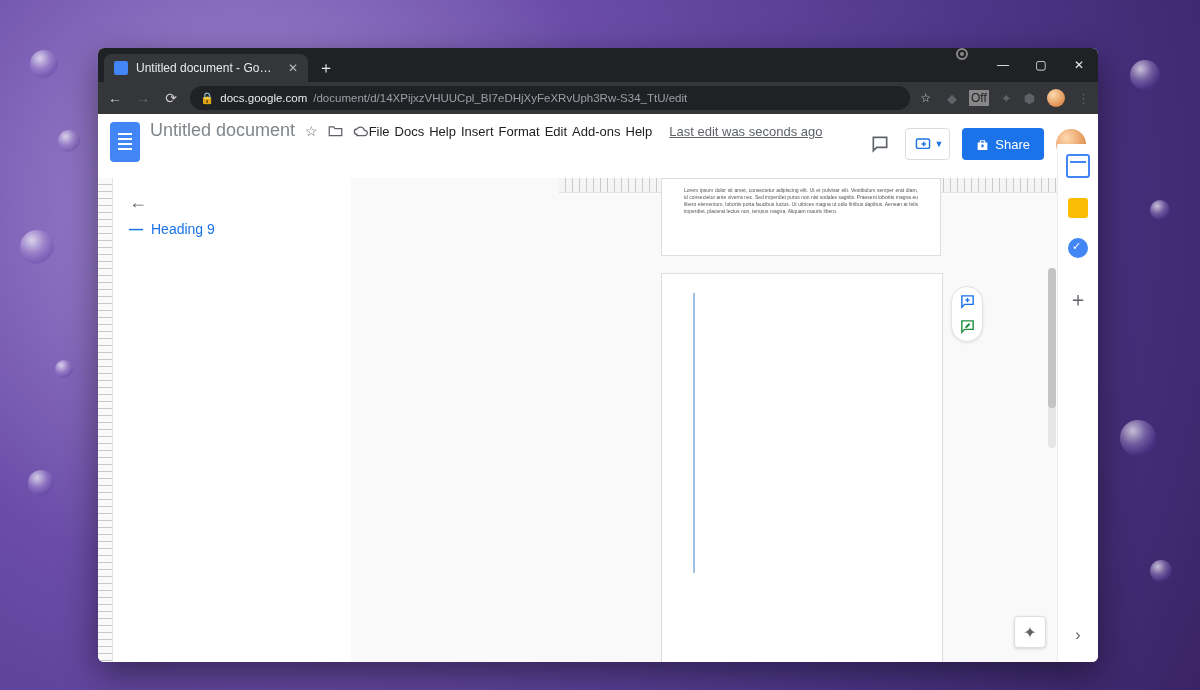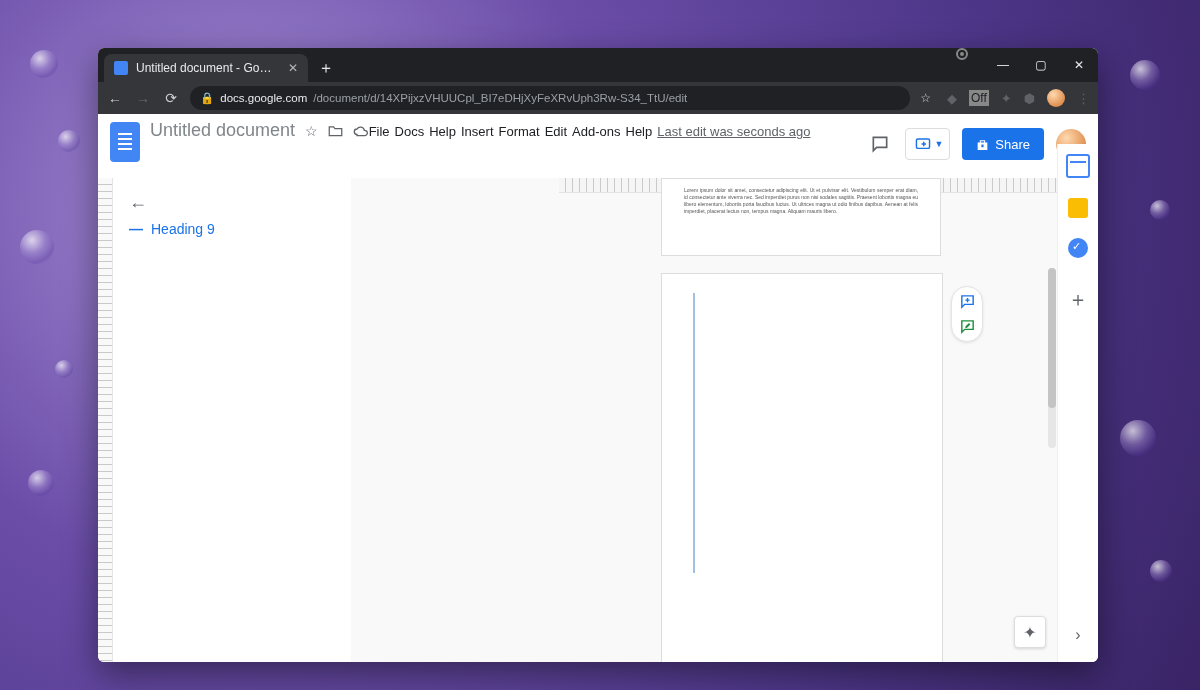--- a/index.html
+++ b/index.html
@@ -157,21 +157,21 @@
       </div>
       <div class="menubar">
         <span>File</span>
         <span>Docs</span>
         <span>Help</span>
         <span>Insert</span>
         <span>Format</span>
         <span>Edit</span>
         <span>Add-ons</span>
         <span>Help</span>
-        <span class="last-edit" style="">Last edit was seconds ago</span>
+        <span class="last-edit" style="margin-left:12px">Last edit was seconds ago</span>
       </div>
     </div>
     <div class="head-right">
       <div class="comment-history">
         <svg width="20" height="20" viewBox="0 0 24 24">
             <path fill="none" stroke="#5f6368" stroke-width="2" d="M4 4h16v12H8l-4 4z"></path>
           </svg>
       </div>
       <div class="present-btn">
         <svg width="18" height="16" viewBox="0 0 24 22">

